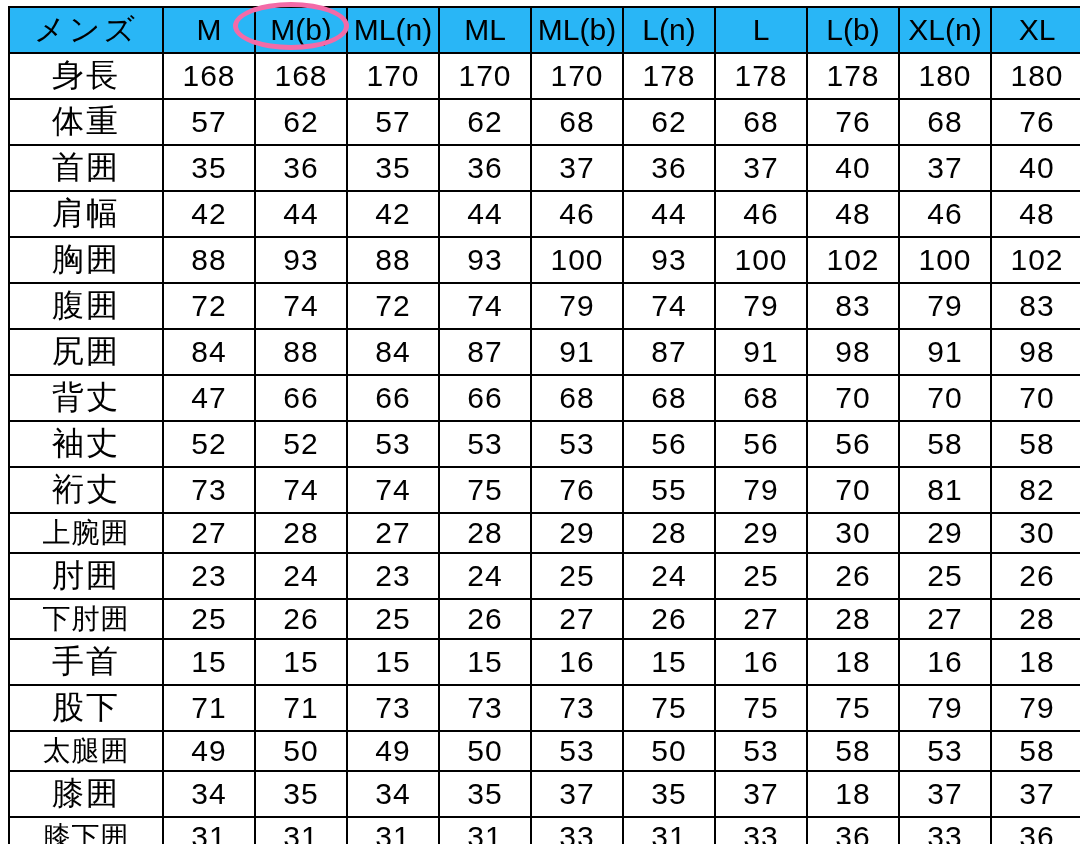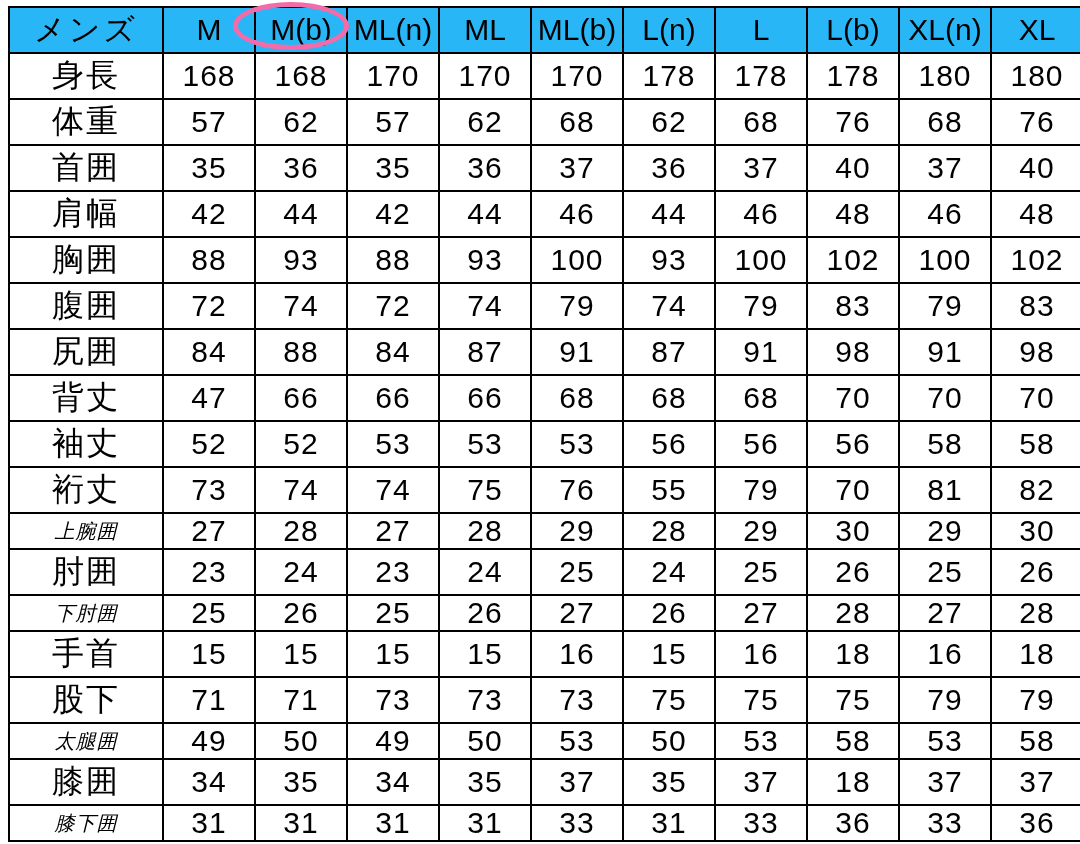--- a/index.html
+++ b/index.html
@@ -48,23 +48,22 @@
     letter-spacing: 3px;
   }
   
   td.row-label {
     background: #ffffff;
     color: #000000;
     font-size: 32px;
     letter-spacing: 2px;
   }
   td.row-label.smallish {
-    font-size: 20px;
+    font-size: 28px;
     letter-spacing: 1px;
-    font-style: italic;
   }
   td.value-cell {
     background: #ffffff;
     color: #000000;
     font-size: 30px;
     letter-spacing: 1px;
   }
   
   col.c0 { width: 154px; }
   col.cN { width: 92px; }

